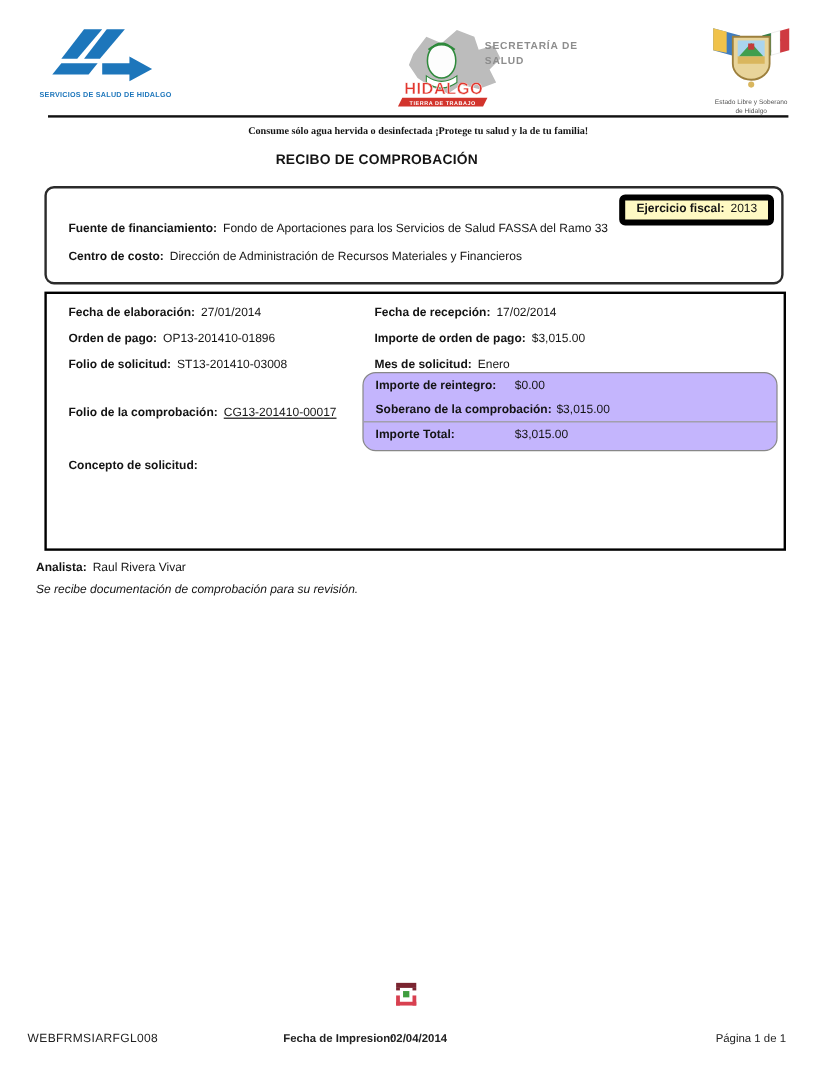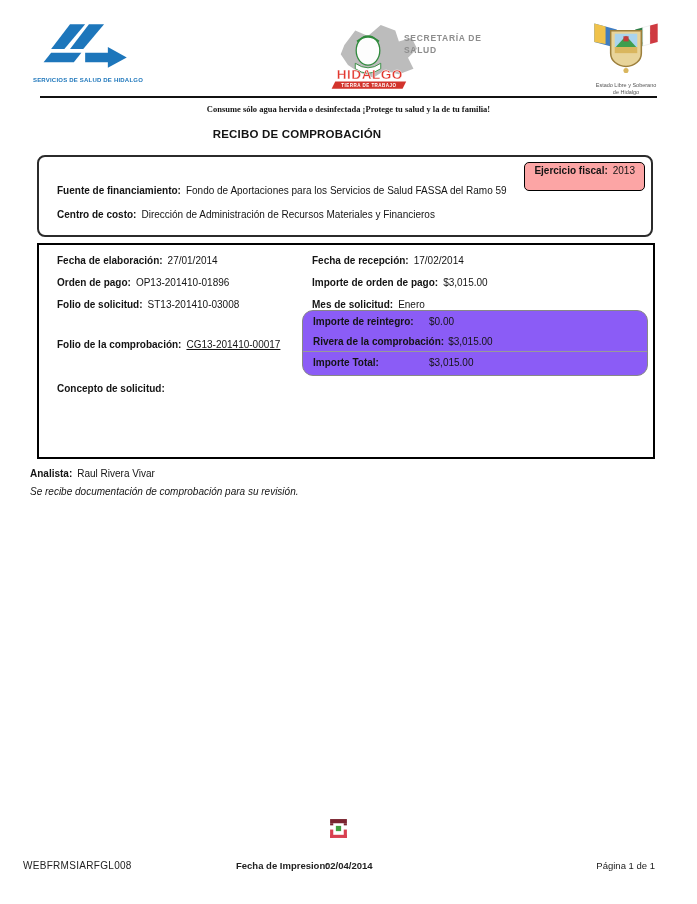--- a/index.html
+++ b/index.html
@@ -10,30 +10,30 @@
   
   .logo-left{position:absolute;left:28px;top:18px;width:120px;height:74px;text-align:center;}
   .logo-left svg{display:block;margin:0 auto;}
   .logo-left .cap{font-size:6px;font-weight:bold;color:#1d76bb;letter-spacing:.2px;white-space:nowrap;margin-top:1px;}
   .logo-center{position:absolute;left:328px;top:18px;width:180px;height:78px;}
   .agency{position:absolute;left:76px;top:14px;font-size:8.5px;font-weight:bold;color:#8d8d8d;letter-spacing:.7px;line-height:12px;white-space:nowrap;}
   .logo-right{position:absolute;left:578px;top:14px;width:96px;height:84px;text-align:center;}
   .logo-right .cap{font-size:5.5px;color:#555;line-height:7px;margin-top:0;}
   .hr-top{position:absolute;left:40px;top:96px;width:617px;height:2px;background:#111;}
   .notice{position:absolute;left:0;top:104px;width:697px;text-align:center;font-size:8.5px;font-weight:bold;font-family:Liberation Serif, serif;}
-  .doc-title{position:absolute;left:0;top:128px;width:594px;text-align:center;font-size:11.5px;font-weight:bold;letter-spacing:.2px;}
+  .doc-title{position:absolute;left:17px;top:128px;width:594px;text-align:center;font-size:11.5px;font-weight:bold;letter-spacing:.2px;}
   
   .box1{position:absolute;left:37px;top:155px;width:612px;height:78px;border:2px solid #2b2b2b;border-radius:8px;}
-  .badge{position:absolute;right:6px;top:5px;background:#fca5a5;border:1px solid #000000;border-radius:5px;padding:2px 9px 14px 9px;font-size:10px;white-space:nowrap;}
+  .badge{position:absolute;right:6px;top:5px;background:#fef9c3;border:5px solid #000000;border-radius:5px;padding:2px 9px 3px 9px;font-size:10px;white-space:nowrap;}
   .row-abs{position:absolute;white-space:nowrap;}
   .lbl{font-weight:bold;}
   .val{font-weight:normal;}
   .gap{margin-left:5px;}
   .box2{position:absolute;left:37px;top:243px;width:614px;height:212px;border:2px solid #000;}
-  .amounts{position:absolute;left:263px;top:65px;width:344px;height:64px;border:1.5px solid #888;border-radius:11px;overflow:hidden;background:#8b5cf6;}
+  .amounts{position:absolute;left:263px;top:65px;width:344px;height:64px;border:1.5px solid #888;border-radius:11px;overflow:hidden;background:#c4b5fd;}
   .amt-row{display:flex;align-items:center;height:20px;padding:0 10px;}
   .amt-row .amt-lbl{font-weight:bold;min-width:112px;white-space:nowrap;}
   .amt-row .amt-val{white-space:nowrap;margin-left:4px;}
   .amt-total{border-top:1px solid #999;height:21px;}
   .underline{text-decoration:underline;}
   
   .analyst{position:absolute;left:30px;top:468px;font-size:10px;}
   .analyst .line2{margin-top:7px;font-weight:normal;font-style:italic;}
   
   .foot-icon{position:absolute;left:329px;top:818px;width:19px;height:21px;}
@@ -99,21 +99,21 @@
 
   <div class="hr-top"></div>
   <div class="notice">Consume sólo agua hervida o desinfectada ¡Protege tu salud y la de tu familia!</div>
   <div class="doc-title">RECIBO DE COMPROBACIÓN</div>
 
   <div class="box1">
     <div class="badge">
       <span class="lbl">Ejercicio fiscal:</span><span class="val gap">2013</span>
     </div>
     <div class="row-abs" style="left:18px;top:28px;">
-      <span class="lbl">Fuente de financiamiento:</span><span class="val gap">Fondo de Aportaciones para los Servicios de Salud FASSA del Ramo 59</span>
+      <span class="lbl">Fuente de financiamiento:</span><span class="val gap">Fondo de Aportaciones para los Servicios de Salud FASSA del Ramo 33</span>
     </div>
     <div class="row-abs" style="left:18px;top:52px;">
       <span class="lbl">Centro de costo:</span><span class="val gap">Dirección de Administración de Recursos Materiales y Financieros</span>
     </div>
   </div>
 
   <div class="box2">
     <div class="row-abs" style="left:18px;top:10px;">
       <span class="lbl">Fecha de elaboración:</span><span class="val gap">27/01/2014</span>
     </div>
@@ -137,21 +137,21 @@
     <div class="row-abs" style="left:18px;top:94px;text-align:center;">
       <span class="lbl">Folio de la comprobación:</span><span class="val gap underline">CG13-201410-00017</span>
     </div>
 
     <div class="amounts">
       <div class="amt-row">
         <span class="amt-lbl">Importe de reintegro:</span>
         <span class="amt-val">$0.00</span>
       </div>
       <div class="amt-row">
-        <span class="amt-lbl">Rivera de la comprobación:</span>
+        <span class="amt-lbl">Soberano de la comprobación:</span>
         <span class="amt-val">$3,015.00</span>
       </div>
       <div class="amt-row amt-total">
         <span class="amt-lbl">Importe Total:</span>
         <span class="amt-val">$3,015.00</span>
       </div>
     </div>
 
     <div class="row-abs" style="left:18px;top:138px;">
       <span class="lbl">Concepto de solicitud:</span>

